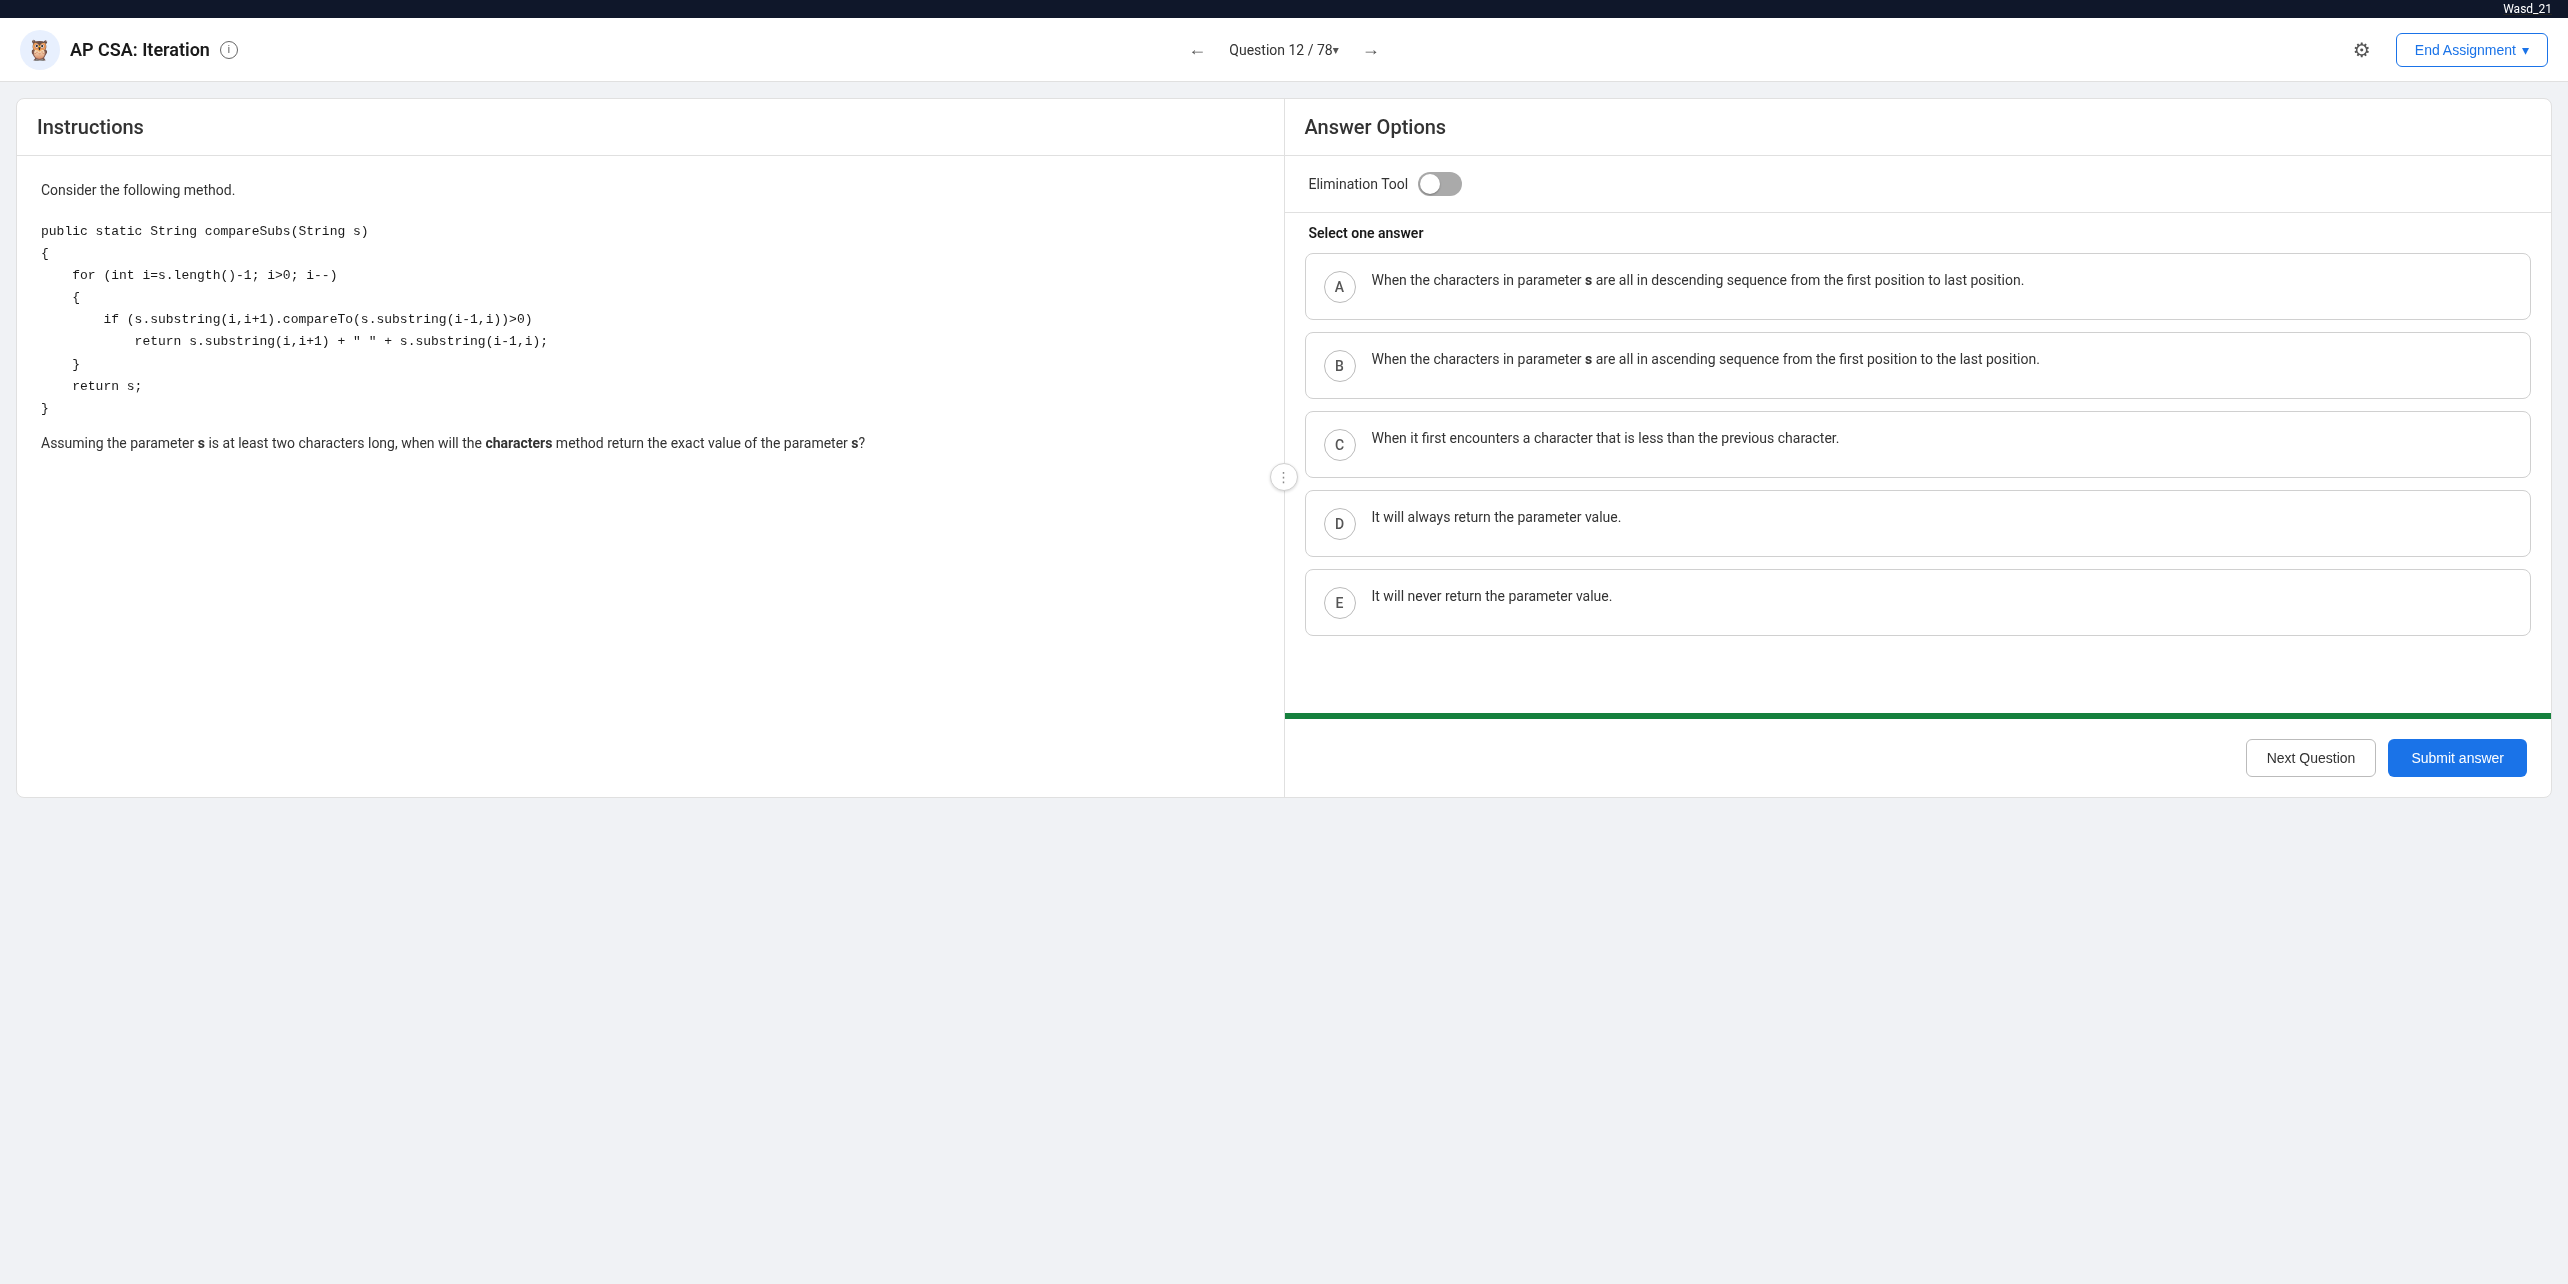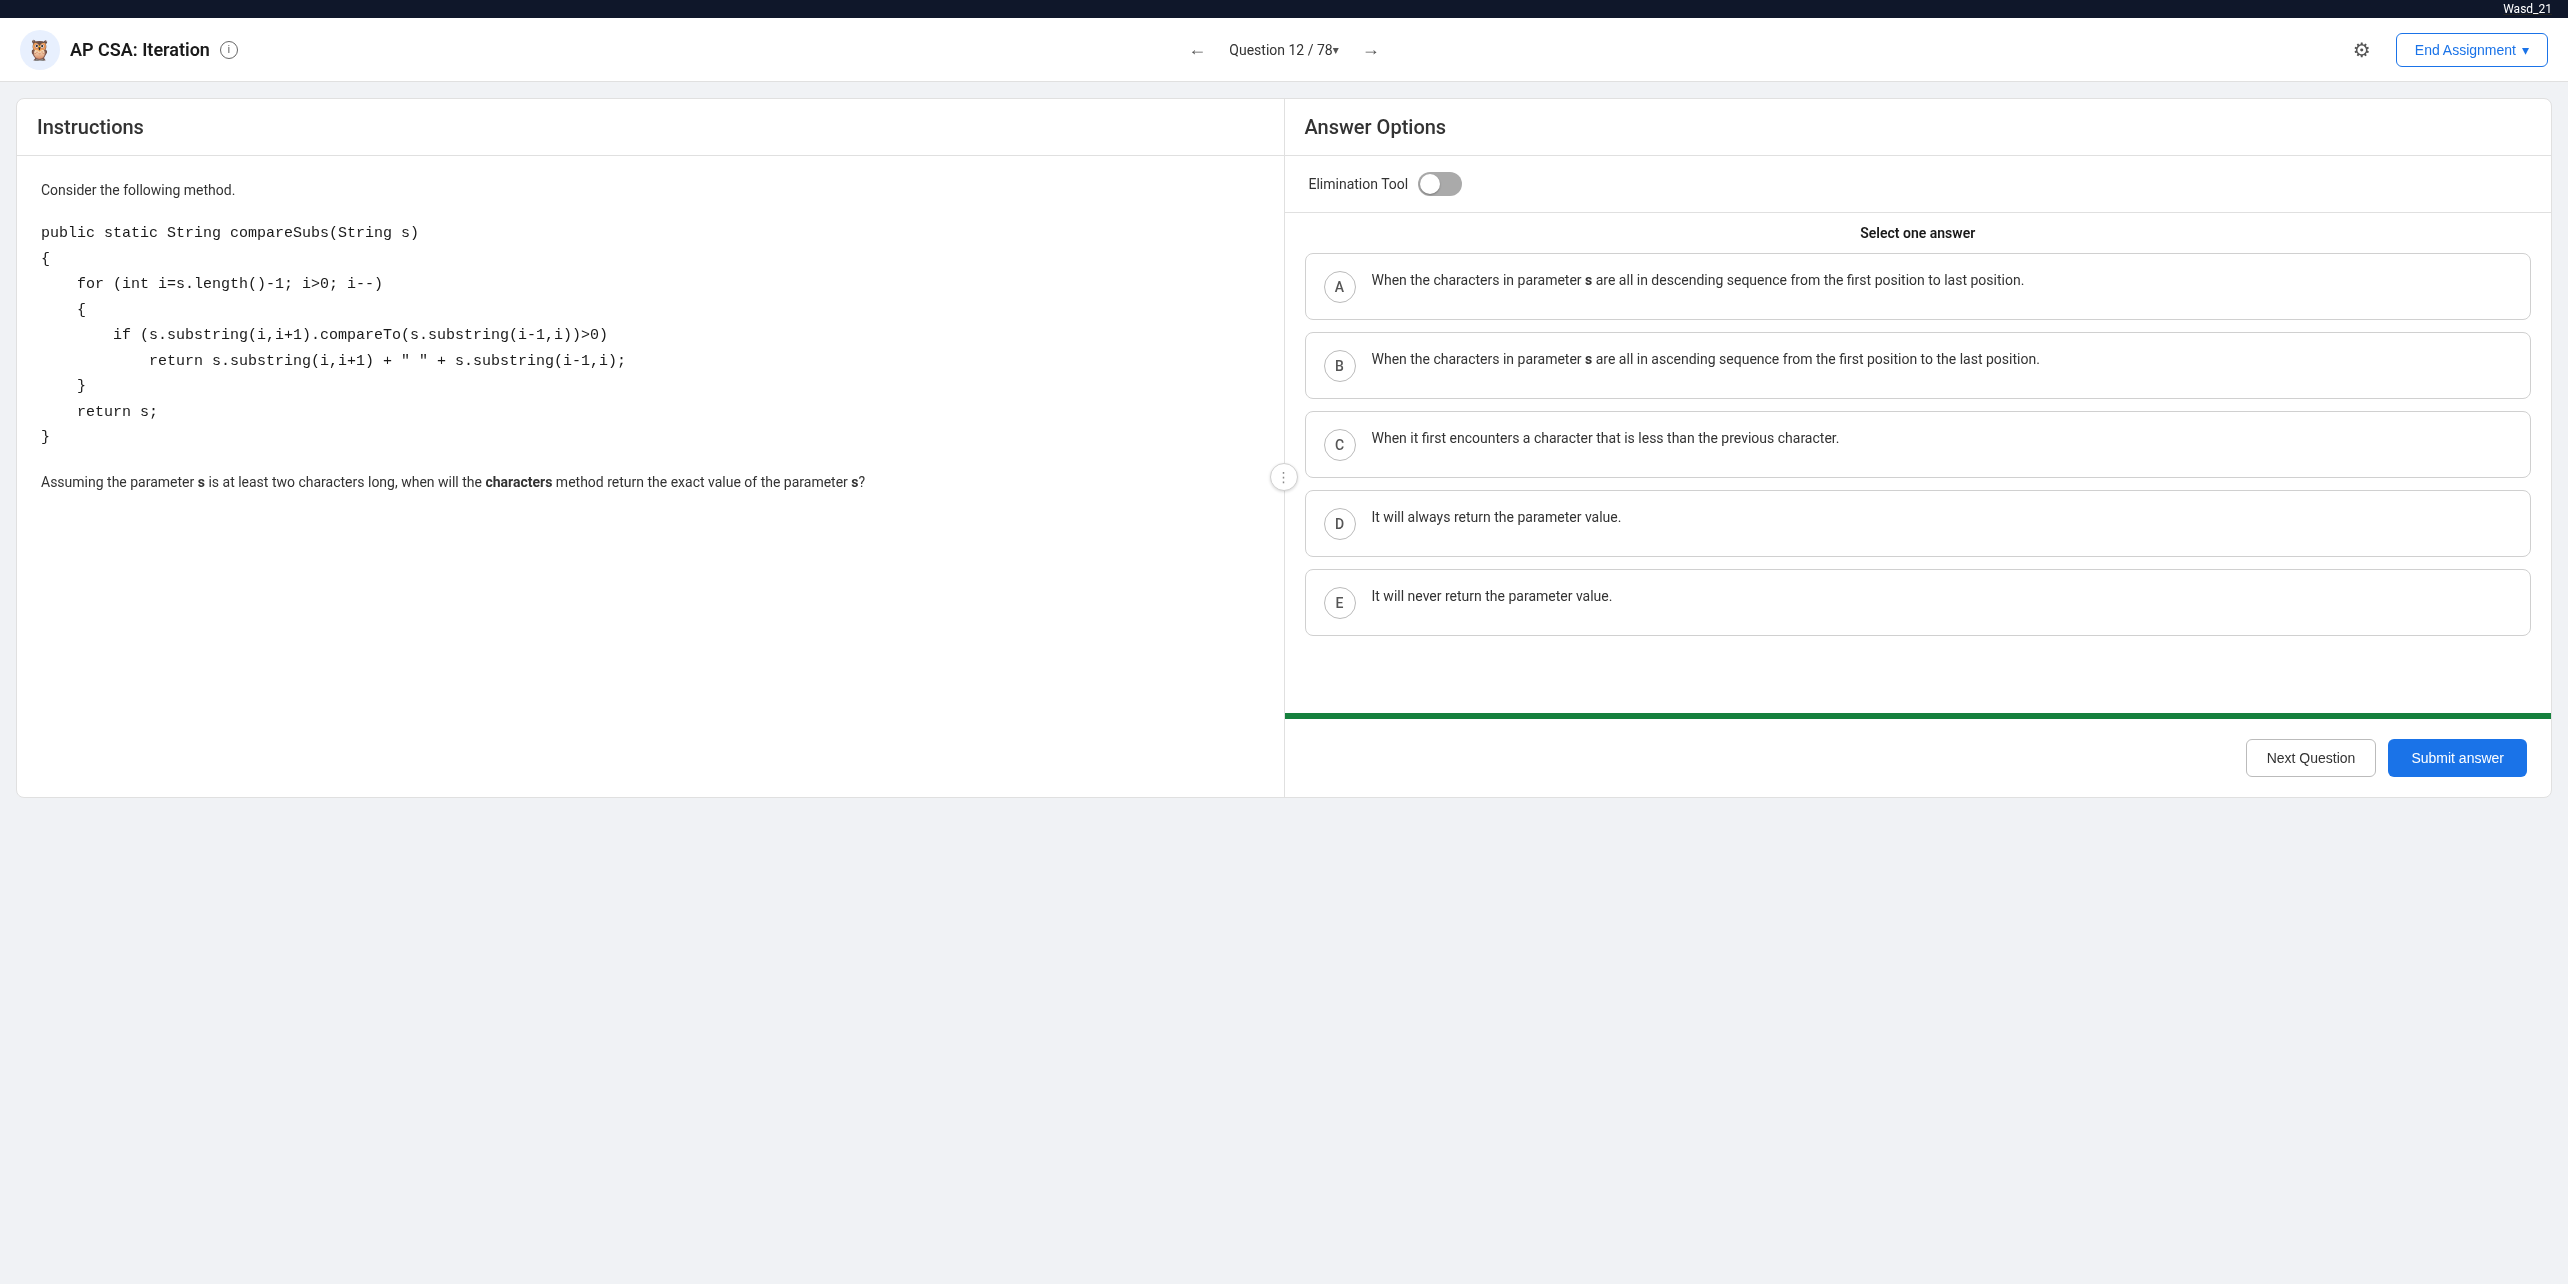--- a/index.html
+++ b/index.html
@@ -146,24 +146,24 @@
       position: relative;
     }
     .instruction-text {
       font-size: 14px;
       color: #333;
       margin-bottom: 20px;
       line-height: 1.5;
     }
     .code-block {
       font-family: 'Courier New', Courier, monospace;
-      font-size: 15px;
+      font-size: 13px;
       color: #1a1a1a;
       line-height: 1.7;
-      margin-bottom: 20px;
+      margin-bottom: 12px;
       white-space: pre;
     }
     .question-text {
       font-size: 14px;
       color: #333;
       line-height: 1.6;
     }
     .question-text strong { font-weight: 700; }
 
     
@@ -221,21 +221,20 @@
       position: absolute;
       top: 2px;
       left: 2px;
       box-shadow: 0 1px 2px rgba(0,0,0,0.3);
     }
     .select-one {
       padding: 12px 24px;
       font-size: 14px;
       font-weight: 600;
       color: #1a1a1a;
-      text-align: center;
     }
     .answers-list {
       padding: 0 20px;
       display: flex;
       flex-direction: column;
       gap: 12px;
       flex: 1;
     }
     .answer-option {
       display: flex;

